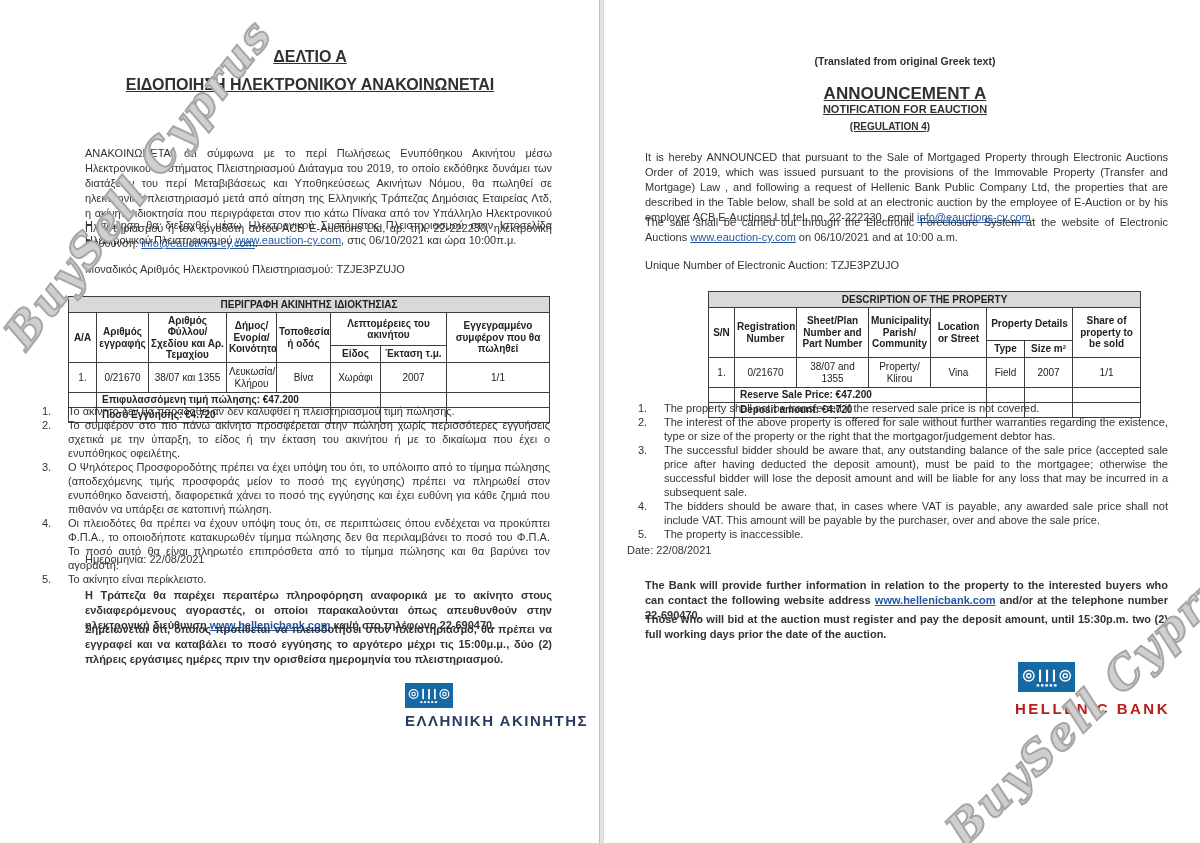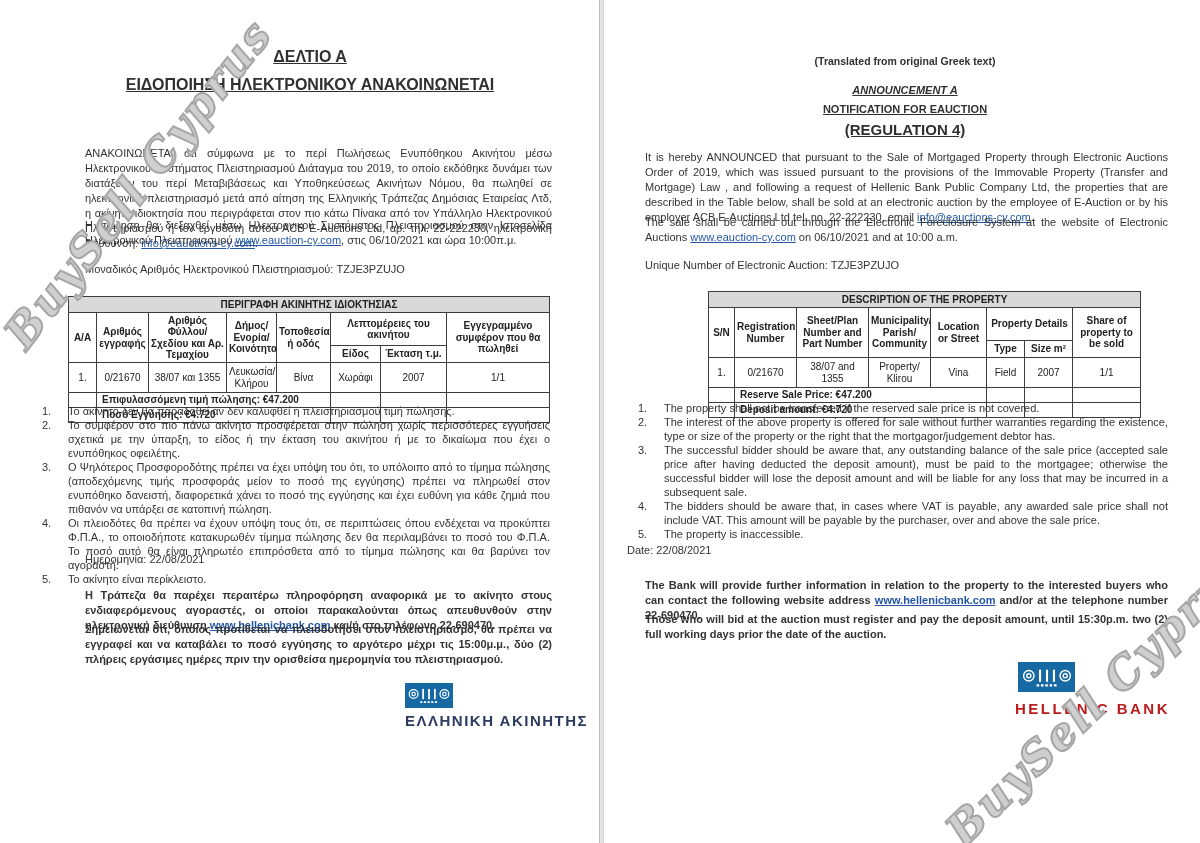--- a/index.html
+++ b/index.html
@@ -154,23 +154,23 @@
       </g>
     </svg>
   </div>
   <div class="abs logo-gr-text" style="left:405px; top:712px;">ΕΛΛΗΝΙΚΗ ΑΚΙΝΗΤΗΣ</div>
 </div>
 
 <div class="page" id="page-right">
 
   <div class="abs ctr b" style="left:45px; top:55px; width:520px; font-size:10.5px; color:#303030;">(Translated from original Greek text)</div>
 
-  <div class="abs ctr h1" style="left:45px; top:84px; width:520px; font-size:11px;font-style:italic;">ANNOUNCEMENT A</div>
+  <div class="abs ctr h1" style="left:45px; top:84px; width:520px; font-size:17px;">ANNOUNCEMENT A</div>
   <div class="abs ctr h1" style="left:45px; top:103px; width:520px; font-size:11px;">NOTIFICATION FOR EAUCTION</div>
-  <div class="abs ctr h1" style="left:45px; top:121px; width:520px; font-size:15px;">(REGULATION 4)</div>
+  <div class="abs ctr h1" style="left:30px; top:121px; width:520px; font-size:10px;">(REGULATION 4)</div>
 
   <div class="abs just body-txt" style="left:45px; top:150px; width:523px;">
     <span>It is hereby ANNOUNCED that pursuant to the Sale of Mortgaged Property through Electronic Auctions Order of 2019, which was issued pursuant to the provisions of the Immovable Property (Transfer and Mortgage) Law , and following a request of Hellenic Bank Public Company Ltd, the properties that are described in the Table below, shall be sold at an electronic auction by the employee of E-Auction or by his employer ACB E-Auctions Ltd tel. no. 22-222230, email </span><a class="lnk">info@eauctions-cy.com</a><span>.</span>
   </div>
 
   <div class="abs just body-txt" style="left:45px; top:215px; width:523px;">
     <span>The sale shall be carried out through the Electronic Foreclosure System at the website of Electronic Auctions </span><a class="lnk">www.eauction-cy.com</a><span> on 06/10/2021 and at 10:00 a.m.</span>
   </div>
 
   <div class="abs body-txt" style="left:45px; top:258px; width:523px;">Unique Number of Electronic Auction: TZJE3PZUJO</div>

